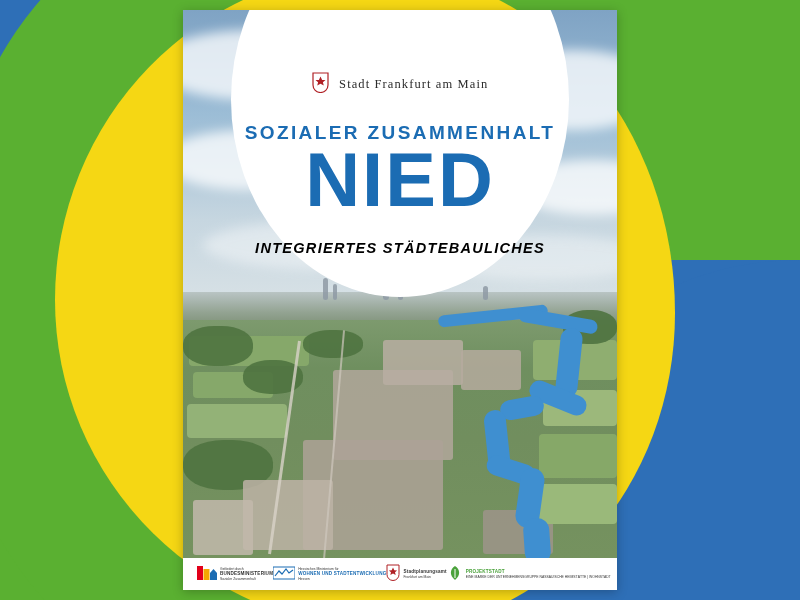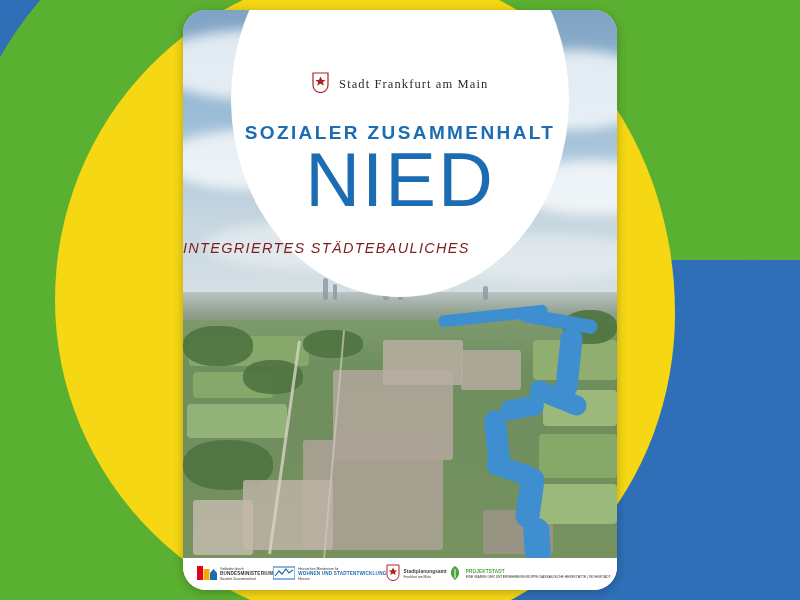--- a/index.html
+++ b/index.html
@@ -67,21 +67,20 @@
   }
 
   
   #poster {
     position: absolute;
     left: 183px; top: 10px;
     width: 434px; height: 580px;
     background: #ffffff;
     box-shadow: 0 2px 10px rgba(0,0,0,0.25);
     overflow: hidden;
-    border-radius: 23px;
   }
 
   
   .photo {
     position: absolute;
     left: 0; top: 0;
     width: 434px; height: 548px;
     overflow: hidden;
     background: #9db9c9;
   }
@@ -169,33 +168,33 @@
     color: #1b6cb3;
     font-weight: bold;
     font-size: 19px;
     letter-spacing: 2.4px;
   }
   .bigtitle {
     position: absolute;
     left: 0; right: 0; top: 132px;
     text-align: center;
     color: #1b6cb3;
-    font-weight: normal;
+    font-weight: bold;
     font-size: 76px;
     letter-spacing: 2px;
     line-height: 1;
   }
   .subtitle {
     position: absolute;
     left: 0; right: 0; top: 228px;
-    text-align: left;
-    color: #7f1d1d;
+    text-align: center;
+    color: #000000;
     font-size: 14.5px;
     font-style: italic;
-    font-weight: normal;
+    font-weight: bold;
     letter-spacing: 1.3px;
     line-height: 1.45;
   }
 
   
   .footer {
     position: absolute;
     left: 0; bottom: 0;
     width: 434px; height: 32px;
     background: #ffffff;

